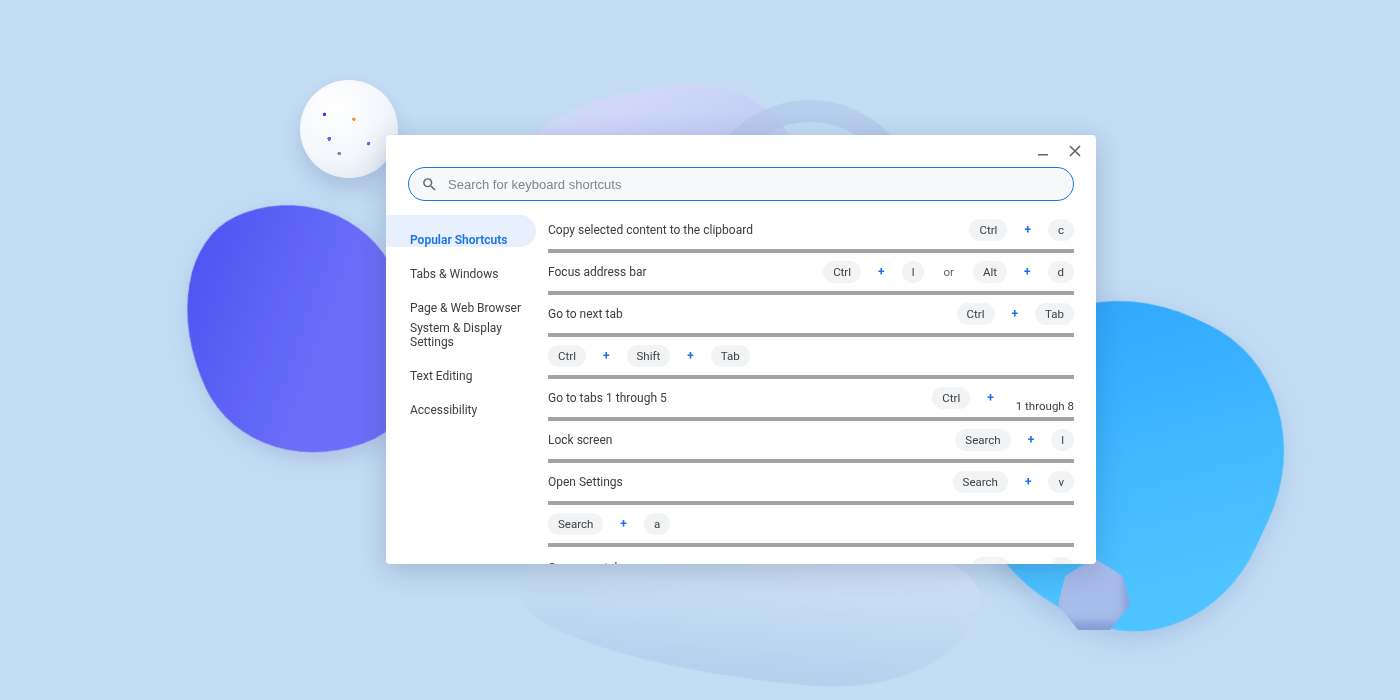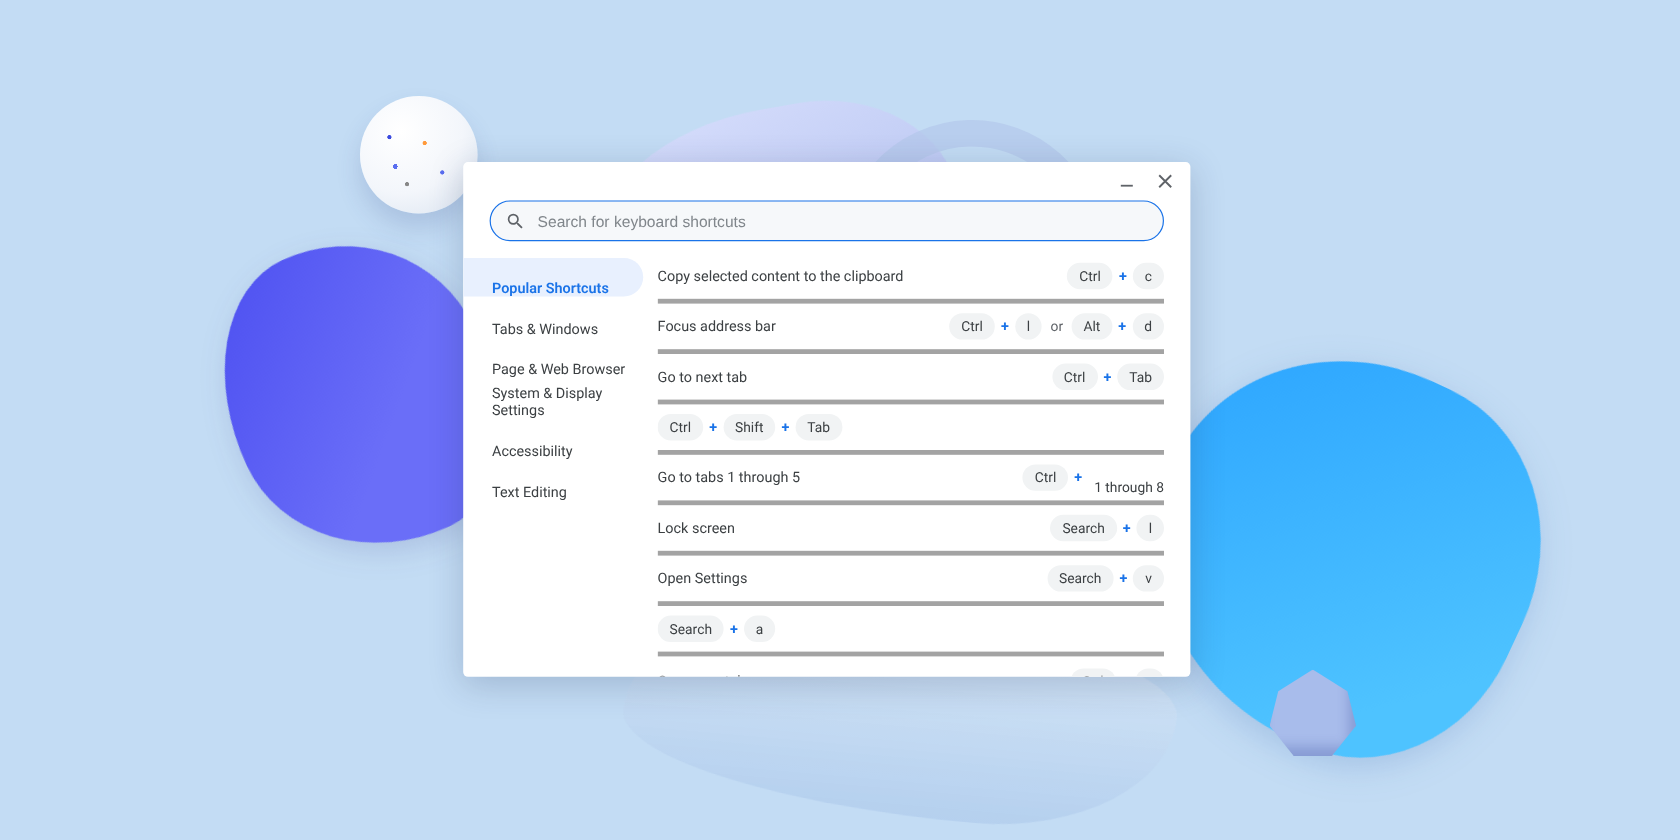--- a/index.html
+++ b/index.html
@@ -80,21 +80,21 @@
     border-radius: 40% 60% 35% 65% / 60% 40% 60% 40%;
     transform: rotate(5deg);
     filter: blur(.4px);
     opacity:.8;
   }
 
   
   .window {
     position: absolute;
     top: 135px; left: 386px;
-    width: 606px; height: 429px;
+    width: 710px; height: 429px;
     background: #ffffff;
     border-radius: 4px;
     box-shadow: 0 6px 28px rgba(30,50,90,.22);
     display: flex;
     flex-direction: column;
     overflow: hidden;
   }
   .titlebar {
     height: 26px;
     display:flex;
@@ -155,21 +155,21 @@
   }
   .row {
     display:flex; align-items:center;
     height:42px;
     border-bottom:4px solid #a3a3a3;
     font-size:12px;
     color:#3c4043;
   }
   .row:last-child { border-bottom:none; }
   .row .label { flex:1; }
-  .keys { display:flex; align-items:center; gap:5px; }
+  .keys { display:flex; align-items:center; gap:17px; }
   .key {
     background:#f1f3f4;
     border-radius:11px;
     color:#3c4043;
     font-size:11.5px;
     padding:4px 10px;
     min-width:14px;
     text-align:center;
   }
   .plus { color:#1a73e8; font-weight:700; font-size:12px; }
@@ -220,24 +220,24 @@
         <div class="side-item">
           <span>Tabs &amp; Windows</span>
         </div>
         <div class="side-item">
           <span>Page &amp; Web Browser</span>
         </div>
         <div class="side-item">
           <span>System &amp; Display Settings</span>
         </div>
         <div class="side-item">
+          <span>Text Editing</span>
+        </div>
+        <div class="side-item">
           <span>Accessibility</span>
-        </div>
-        <div class="side-item">
-          <span>Text Editing</span>
         </div>
       </div>
     <div class="content" id="content">
         <div class="row">
           <div class="label">Copy selected content to the clipboard</div>
           <div class="keys">
             <span class="key">Ctrl</span>
             <span class="plus">+</span>
             <span class="key">c</span>
           </div>

